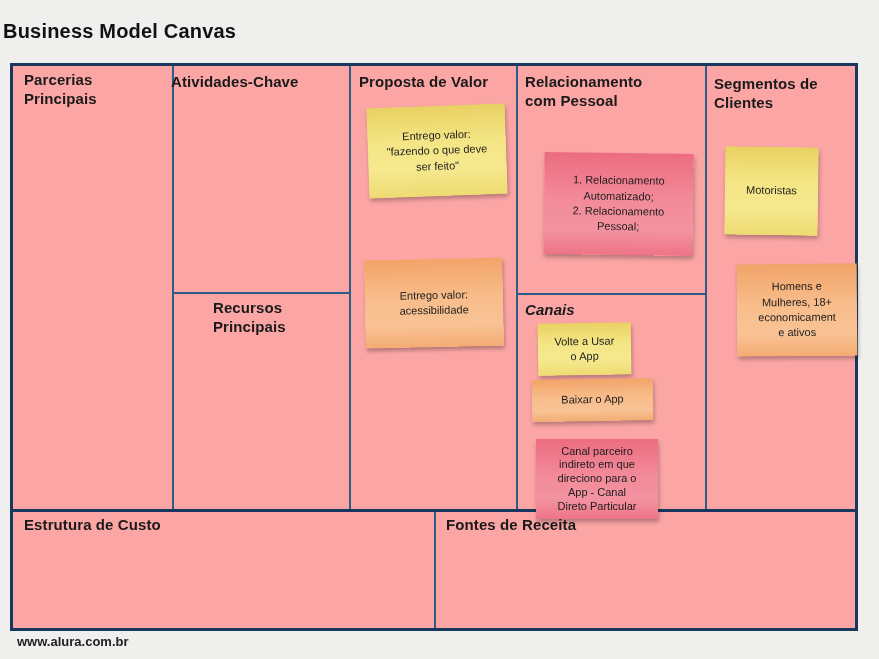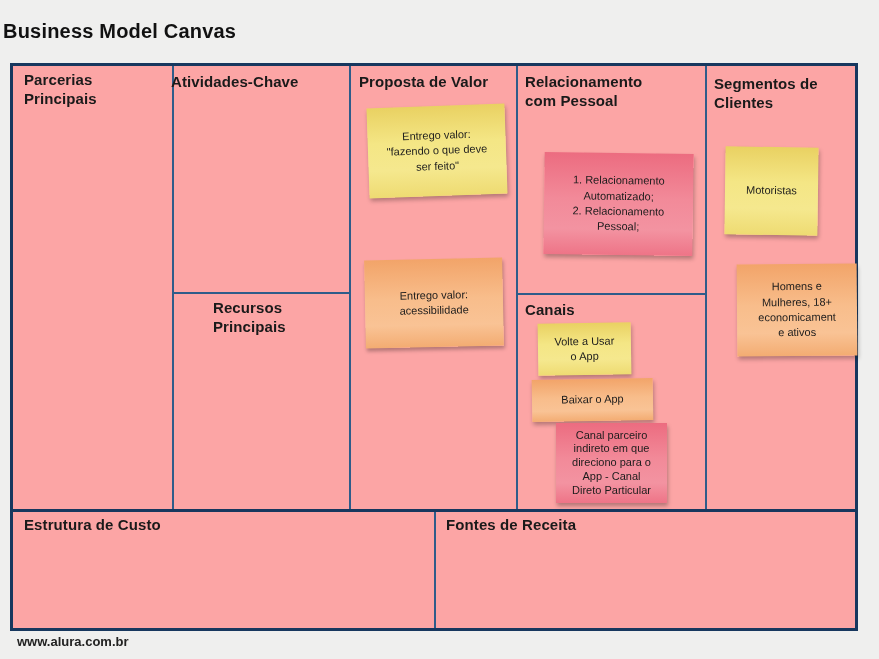--- a/index.html
+++ b/index.html
@@ -70,40 +70,40 @@
       <div class="divider" style="left:159px; top:226px; width:179px; height:2px;"></div>
       <div class="divider" style="left:503px; top:227px; width:191px; height:2px;"></div>
       <div class="divider dark" style="left:0; top:443px; width:842px; height:3px;"></div>
       <div class="divider" style="left:421px; top:446px; width:2px; height:116px;"></div>
 
       <div class="cell-header" style="left:11px; top:5px; width:120px;">Parcerias Principais</div>
       <div class="cell-header" style="left:158px; top:7px; width:165px;">Atividades-Chave</div>
       <div class="cell-header" style="left:169px; top:233px; width:120px;margin-left:31px;">Recursos Principais</div>
       <div class="cell-header" style="left:346px; top:7px; width:160px;">Proposta de Valor</div>
       <div class="cell-header" style="left:512px; top:7px; width:150px;">Relacionamento com Pessoal</div>
-      <div class="cell-header" style="left:512px; top:235px; width:150px;">Canais</div>
+      <div class="cell-header" style="left:512px; top:235px; width:150px;font-style:italic;">Canais</div>
       <div class="cell-header" style="left:701px; top:9px; width:135px;">Segmentos de Clientes</div>
       <div class="cell-header" style="left:11px; top:450px; width:250px;">Estrutura de Custo</div>
       <div class="cell-header" style="left:433px; top:450px; width:250px;">Fontes de Receita</div>
 
       <div class="note yellow" style="left:355px; top:40px; width:138px; height:90px; transform:rotate(-2deg);">Entrego valor:
 "fazendo o que deve
 ser feito"</div>
       <div class="note orange" style="left:352px; top:193px; width:138px; height:88px; transform:rotate(-1.2deg);">Entrego valor:
 acessibilidade</div>
 
       <div class="note pink" style="left:531px; top:87px; width:149px; height:102px; transform:rotate(0.8deg);">1. Relacionamento
 Automatizado;
 2. Relacionamento
 Pessoal;</div>
 
       <div class="note yellow" style="left:525px; top:257px; width:93px; height:52px; transform:rotate(-1deg);">Volte a Usar
 o App</div>
       <div class="note orange" style="left:519px; top:313px; width:121px; height:42px; transform:rotate(-1deg);">Baixar o App</div>
-      <div class="note pink" style="left:523px; top:357px; width:111px; height:80px; line-height:1.25;margin-left:20px;">Canal parceiro
+      <div class="note pink" style="left:523px; top:373px; width:122px; height:80px; line-height:1.25;">Canal parceiro
 indireto em que
 direciono para o
 App - Canal
 Direto Particular</div>
 
       <div class="note yellow" style="left:712px; top:81px; width:93px; height:88px; transform:rotate(0.8deg);">Motoristas</div>
       <div class="note orange" style="left:724px; top:198px; width:120px; height:92px; transform:rotate(-0.5deg);">Homens e
 Mulheres, 18+
 economicament
 e ativos</div>

